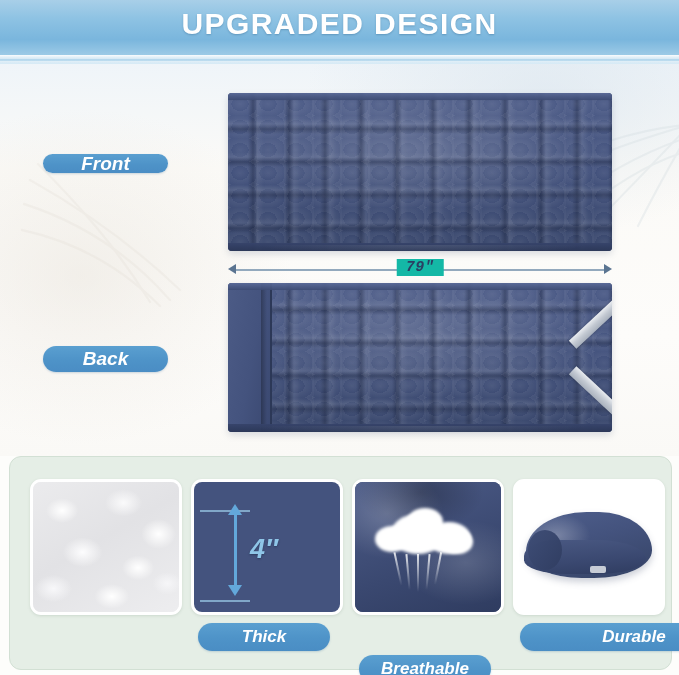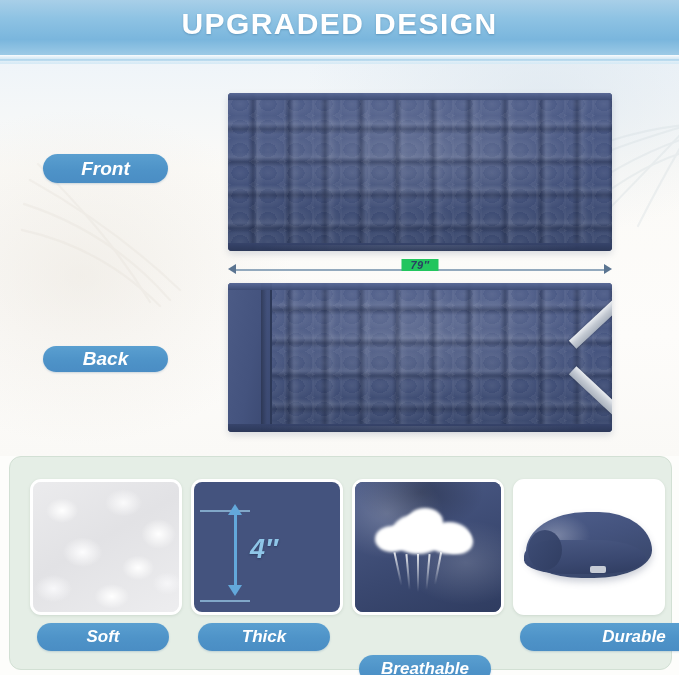--- a/index.html
+++ b/index.html
@@ -42,21 +42,21 @@
   }
 
   
   .pill{
     position:absolute;display:flex;align-items:center;justify-content:center;
     background:linear-gradient(180deg,#5a9fd0 0%, #4e93c8 55%, #4a8dc4 100%);
     color:#ffffff;font-style:italic;font-weight:bold;
     border-radius:999px;box-shadow:0 1px 2px rgba(70,120,160,.25);
     white-space:nowrap;
   }
-  #pill-front{left:43px;top:154px;width:125px;height:29px;font-size:19px;}
+  #pill-front{left:43px;top:154px;width:125px;height:19px;font-size:19px;}
   #pill-back {left:43px;top:346px;width:125px;height:26px;font-size:19px;}
 
   
   .mattress{position:absolute;border-radius:4px;overflow:hidden;}
   .quilt{
     position:absolute;inset:0;
     background-color:#44537e;
     background-image:
       repeating-linear-gradient(90deg, rgba(255,255,255,.00) 0px, rgba(255,255,255,.00) 20px,
         rgba(25,34,60,.40) 25px, rgba(255,255,255,.07) 30px, rgba(255,255,255,.00) 36px),
@@ -109,22 +109,22 @@
   #strap-br{bottom:14px;transform:rotate(43deg);transform-origin:right center;}
 
   
   .dim-h{position:absolute;left:228px;top:263px;width:384px;height:14px;}
   .dim-h .line{position:absolute;left:6px;top:6px;width:372px;height:1.5px;background:#93a9bd;}
   .dim-h .cap{position:absolute;top:1px;width:0;height:0;border-top:5px solid transparent;border-bottom:5px solid transparent;}
   .dim-h .cap.l{left:0;border-right:8px solid #5a7491;}
   .dim-h .cap.r{right:0;border-left:8px solid #5a7491;}
   .dim-h .txt{
     position:absolute;left:50%;top:-4px;transform:translateX(-50%);
-    padding:0 9px;background:#22c55e;color:#2a3f63;
-    font-size:11px;font-weight:bold;font-style:italic;letter-spacing:.5px;
+    padding:0 9px;background:#14b8a6;color:#2a3f63;
+    font-size:15px;font-weight:bold;font-style:italic;letter-spacing:.5px;font-family:Liberation Mono, monospace;
   }
   .dim-v{position:absolute;left:633px;top:93px;width:14px;height:158px;}
   .dim-v .line{position:absolute;left:6px;top:6px;width:1.5px;height:146px;background:#93a9bd;}
   .dim-v .cap{position:absolute;left:1px;width:0;height:0;border-left:5px solid transparent;border-right:5px solid transparent;}
   .dim-v .cap.t{top:0;border-bottom:8px solid #5a7491;}
   .dim-v .cap.b{bottom:0;border-top:8px solid #5a7491;}
   .dim-v .txt{
     position:absolute;left:-24px;top:50%;transform:translateY(-50%);
     padding:4px 0;background:transparent;color:#2a3f63;
     font-size:15px;font-weight:bold;font-style:italic;letter-spacing:.5px;
@@ -330,19 +330,18 @@
     </div>
 
     <div class="f-card" id="card-durable">
       <div class="roll-bg"></div>
       <div class="roll"></div>
       <div class="roll-lip"></div>
       <div class="roll-fold"></div>
       <div class="roll-tag"></div>
     </div>
 
-    <div class="f-pill" id="fpill-soft">Soft</div>
     <div class="f-pill" id="fpill-thick">Thick</div>
     <div class="f-pill" id="fpill-breathable">Breathable</div>
     <div class="f-pill" id="fpill-durable">Durable</div>
   </div>
 
 </div>
 
 </body></html>

